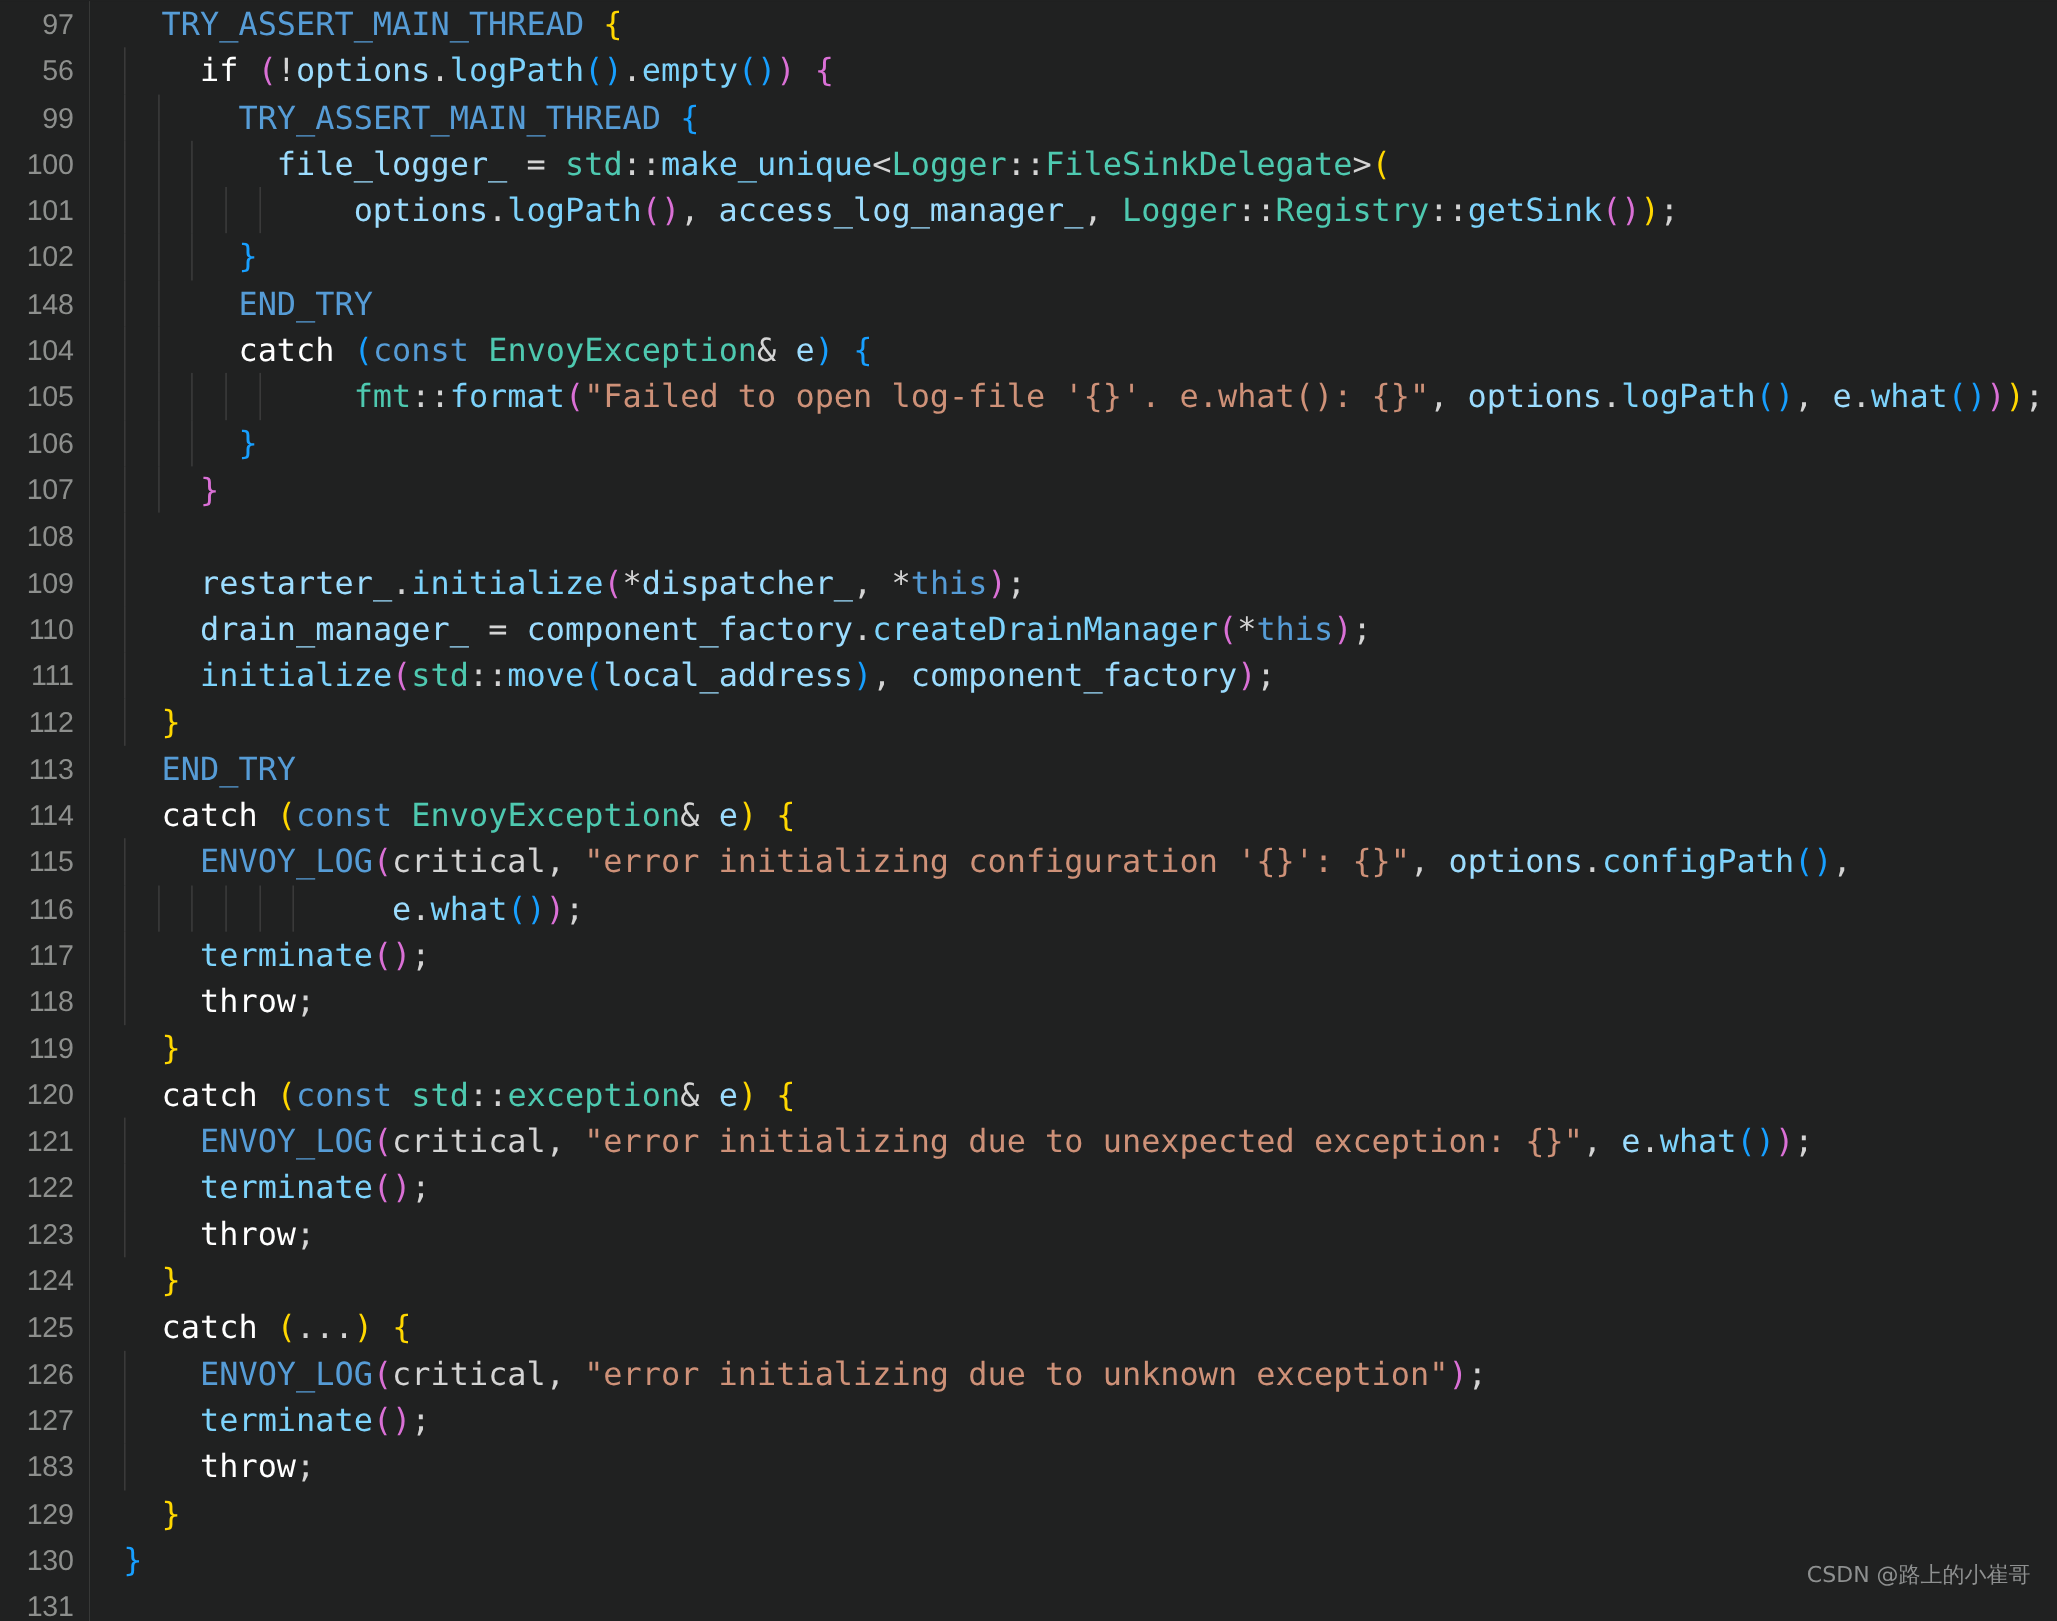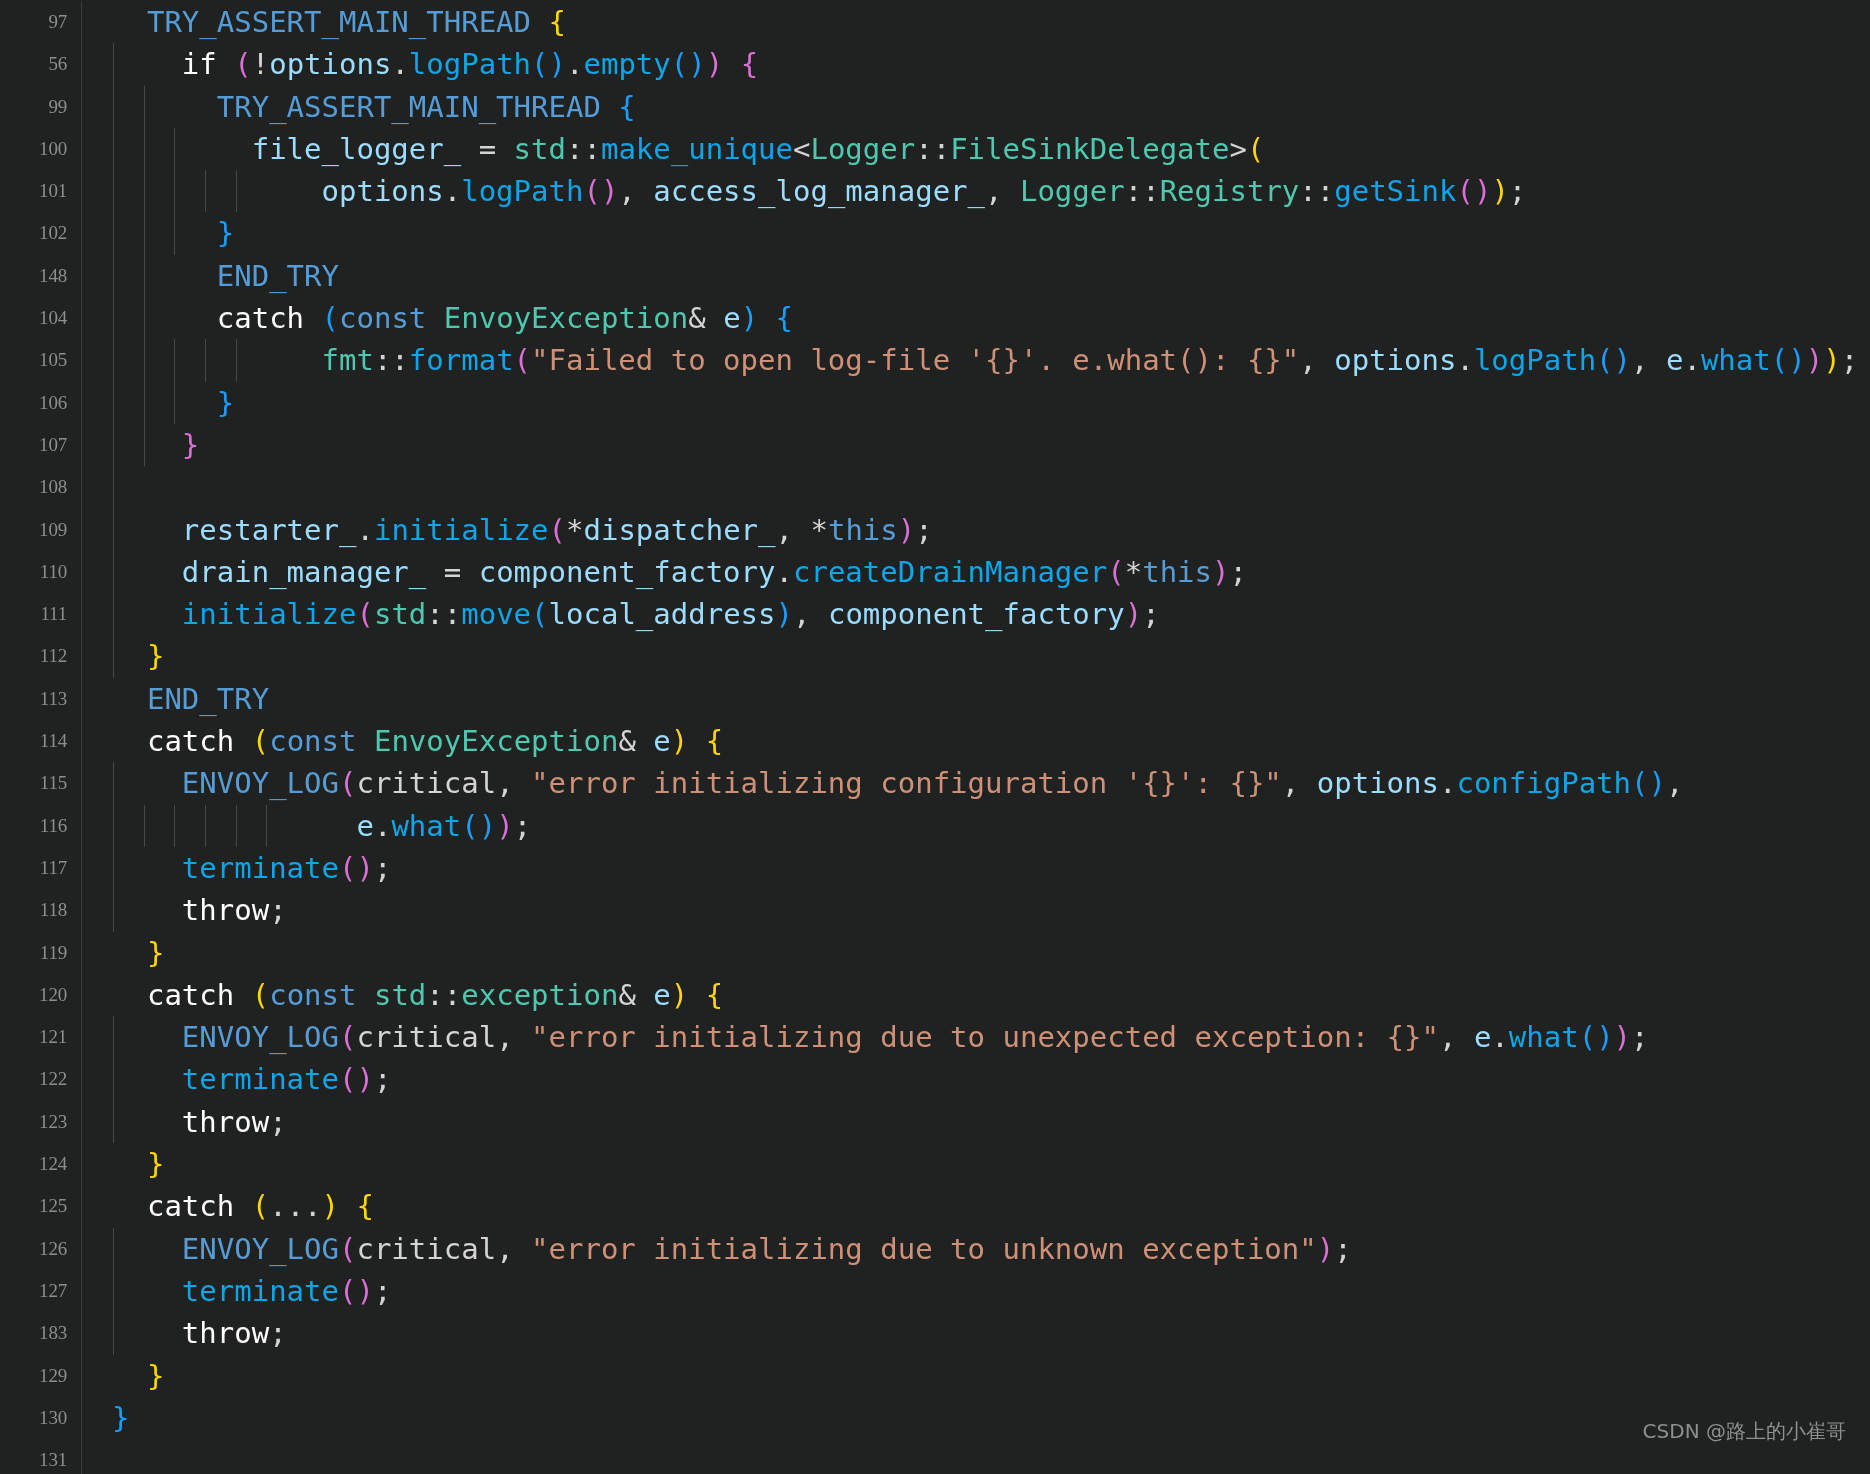--- a/index.html
+++ b/index.html
@@ -30,24 +30,24 @@
     min-width: 82px;
     box-sizing: border-box;
     padding-right: 14px;
     text-align: right;
     border-right: 1px solid #3a3b3a;
     background: #202121;
   }
   .ln {
     height: 42.3px;
     line-height: 42.3px;
-    font-size: 19px;
+    font-size: 26px;
     color: #8d8f8d;
     letter-spacing: -0.2px;
-    font-family: Liberation Serif, serif;
+    font-family: Liberation Sans, sans-serif;
     margin-left: 17px;
   }
 
   
   .code {
     position: relative;
     flex: 1;
     background: #202121;
     overflow: hidden;
   }
@@ -75,21 +75,21 @@
     background: #464746;
     z-index: 1;
   }
 
   
   .t-macro   { color: #569cd6; }            
   .t-kw      { color: #ffffff; }            
   .t-kw2     { color: #569cd6; }            
   .t-type    { color: #4ec9b0; }            
   .t-var     { color: #9cdcfe; }            
-  .t-fn      { color: #0ea5e9; }            
+  .t-fn      { color: #7dd3fc; }            
   .t-str     { color: #ce9178; }            
   .t-op      { color: #d4d4d4; }            
   .t-plain   { color: #d4d4d4; }
   .b-y       { color: #ffd700; }            
   .b-m       { color: #da70d6; }            
   .b-b       { color: #179fff; }            
 
   
   .watermark {
     position: absolute;

